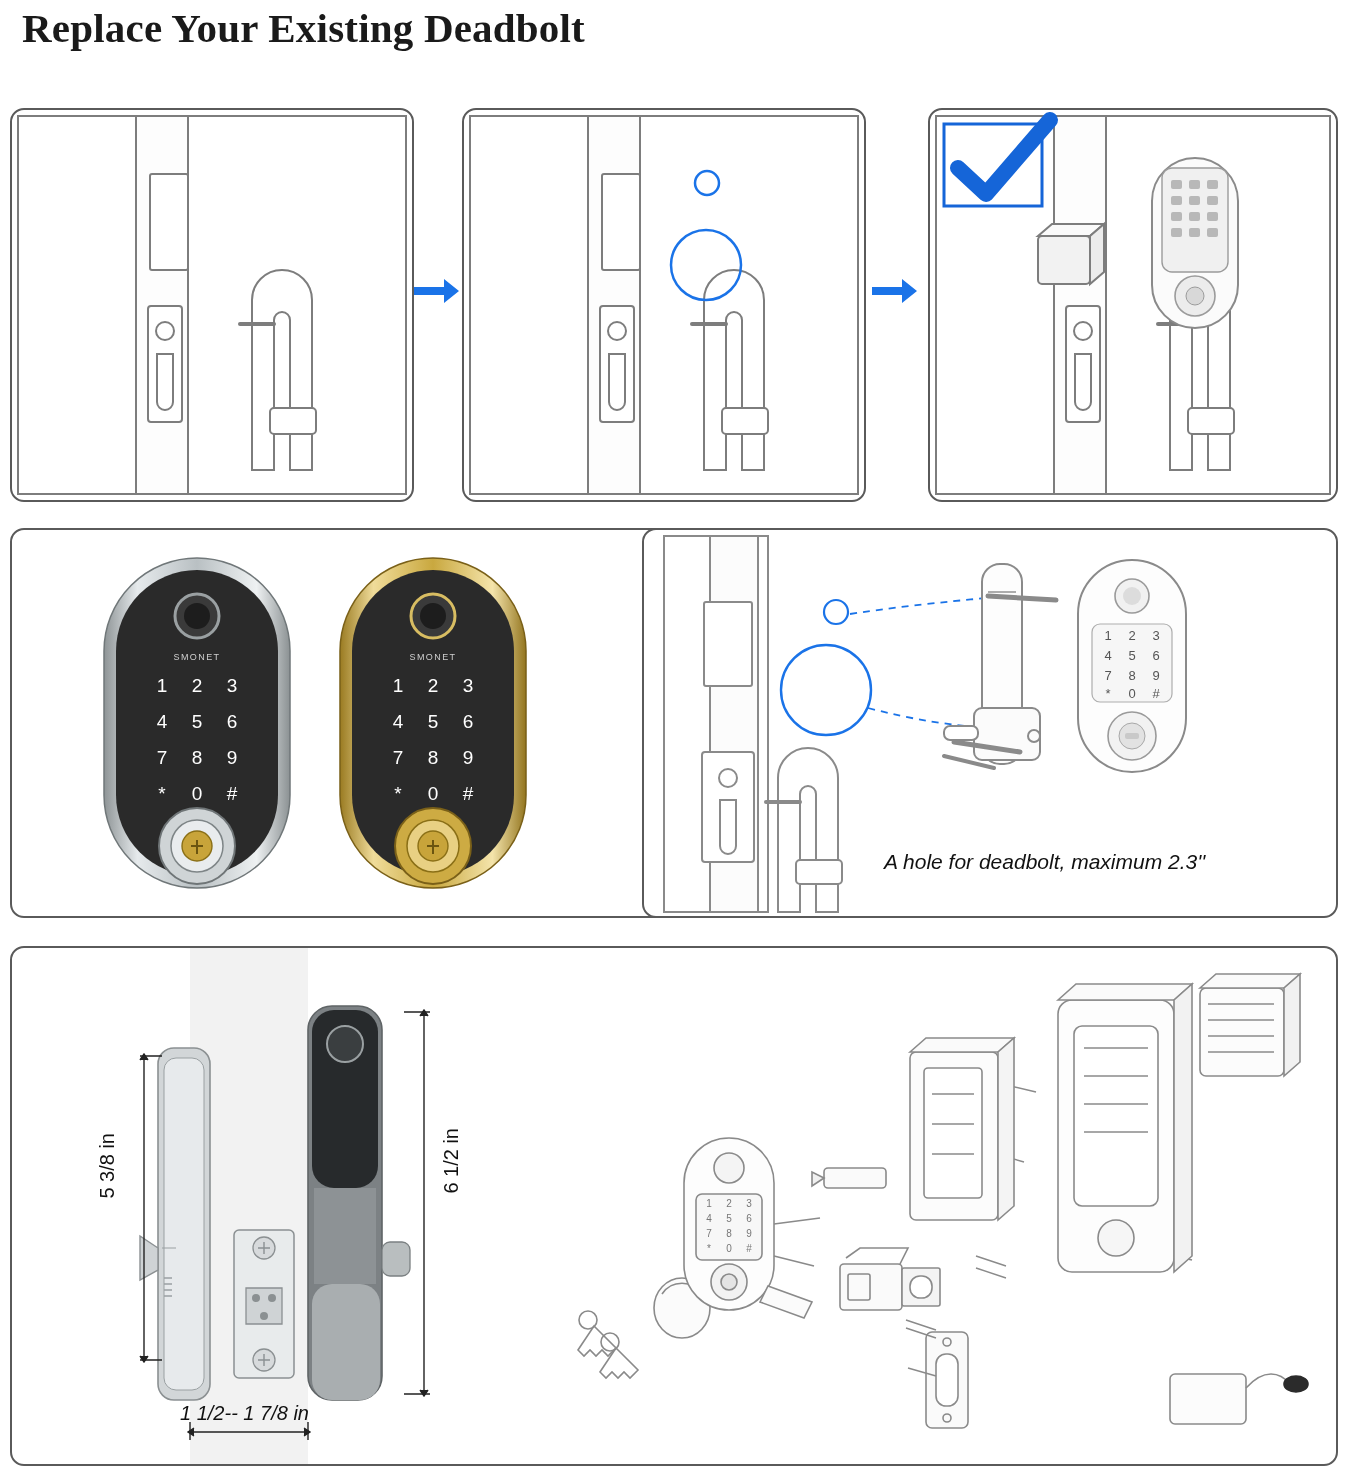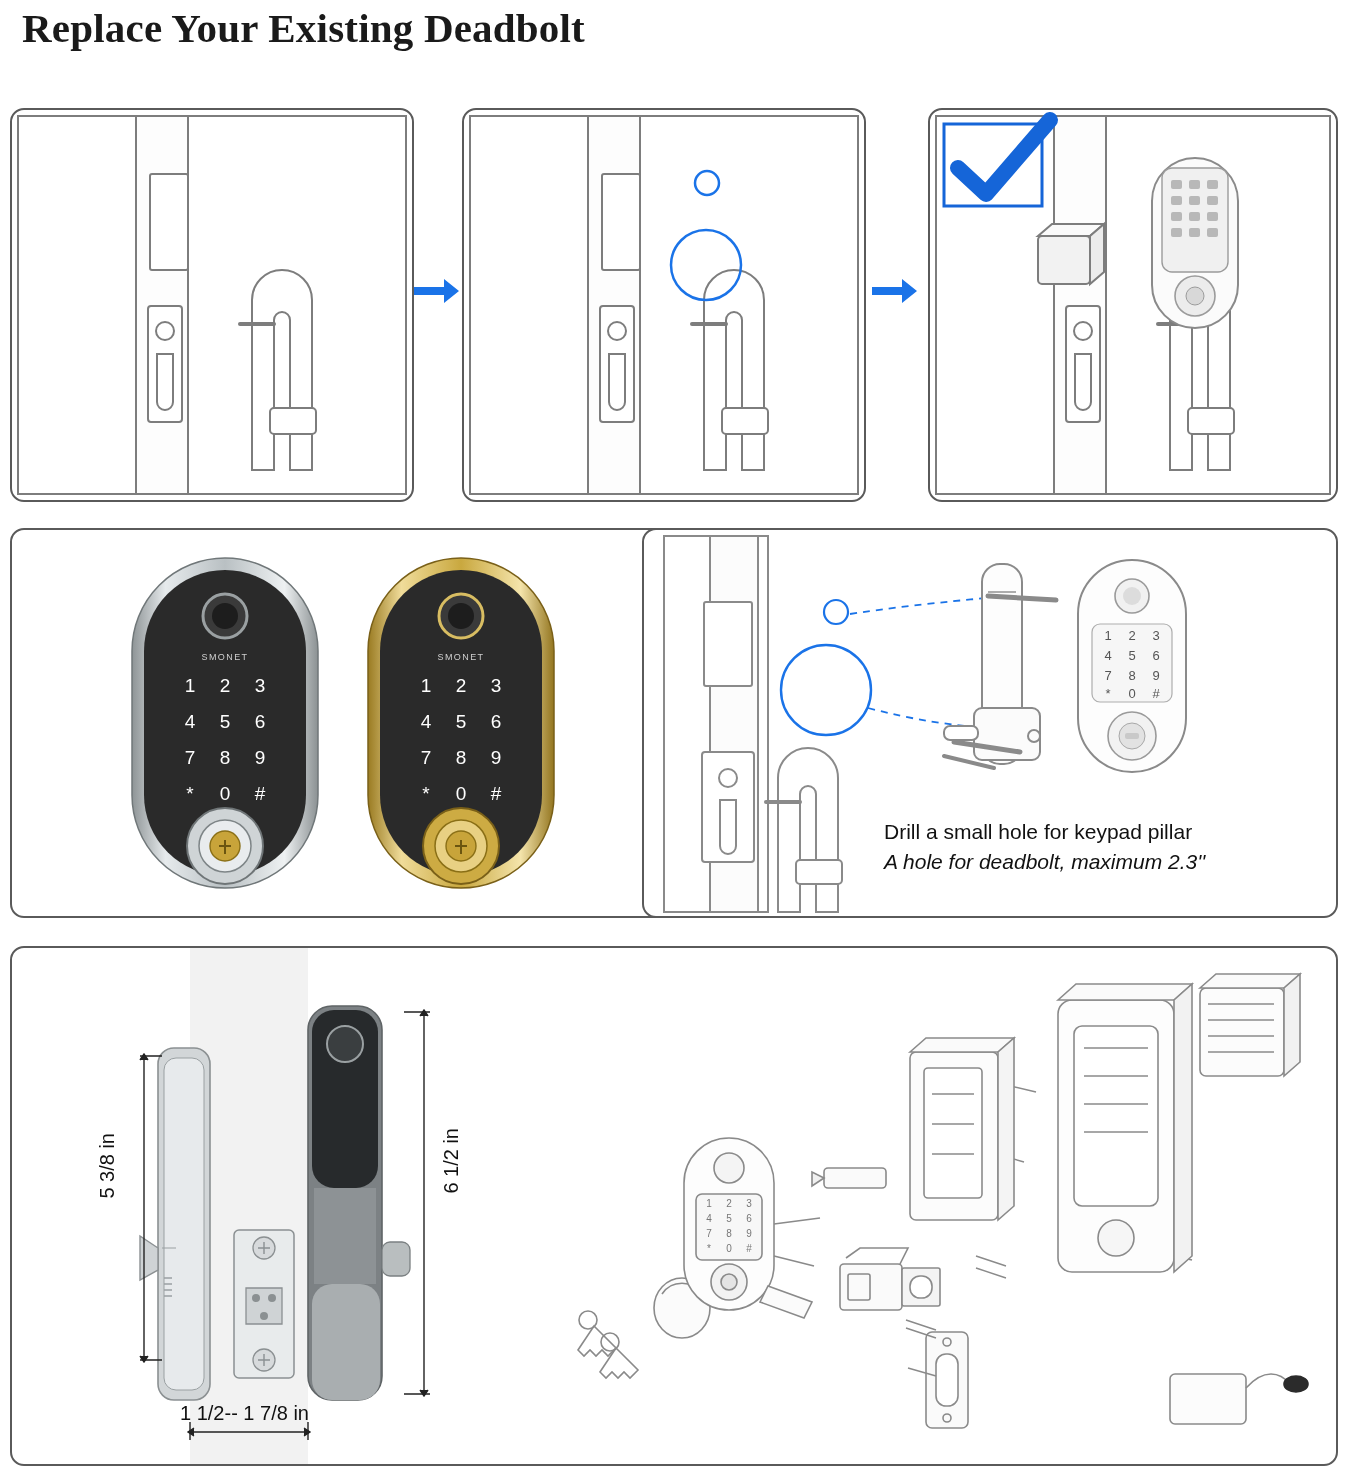--- a/index.html
+++ b/index.html
@@ -36,21 +36,21 @@
   #panel-step3 { left: 928px; top: 108px; width: 410px; height: 394px; }
 
   .arrow {
     position: absolute;
     width: 46px; height: 26px;
   }
   #arrow-1 { left: 414px; top: 278px; }
   #arrow-2 { left: 872px; top: 278px; }
 
   
-  #panel-finishes { left: 10px;  top: 528px; width: 718px; height: 390px; padding-left: 28px; }
+  #panel-finishes { left: 10px;  top: 528px; width: 718px; height: 390px; }
   #panel-drill    { left: 642px; top: 528px; width: 696px; height: 390px; }
 
   
   #panel-dimensions { left: 10px; top: 946px; width: 1328px; height: 520px; }
 
   
   .door-svg { display: block; }
 
   .drill-note {
     position: absolute;
@@ -69,21 +69,21 @@
     color: #111;
     font-family: "Liberation Sans", sans-serif;
   }
   .vertical {
     writing-mode: vertical-rl;
     transform: rotate(180deg);
     text-align: center;
   }
   #dim-left  { left: 84px;  top: 185px; }
   #dim-right { left: 428px; top: 180px; }
-  #dim-bottom{ left: 168px; top: 454px; }
+  #dim-bottom{ left: 168px; top: 454px; font-style: italic; }
 
   .caption-smonet {
     font-size: 9px;
     letter-spacing: 1.4px;
     fill: #cfcfcf;
   }
 </style>
 </head>
 <body>
 
@@ -310,21 +310,20 @@
           <text x="512" y="150">9</text>
         <text x="464" y="168">*</text>
           <text x="488" y="168">0</text>
           <text x="512" y="168">#</text>
       </g>
       <circle cx="488" cy="206" r="24" fill="#f2f2f2" stroke="#9a9a9a" stroke-width="1.6"></circle>
       <circle cx="488" cy="206" r="13" fill="#e2e2e2" stroke="#a8a8a8" stroke-width="1"></circle>
       <rect x="481" y="203" width="14" height="6" rx="2" fill="#c9c9c9"></rect>
     </g>
   </svg>
-  <div class="drill-note" id="drill-note-1">Drill a small hole for keypad pillar</div>
   <div class="drill-note" id="drill-note-2">A hole for deadbolt, maximum 2.3''</div>
 </div>
 
 <div class="panel" id="panel-dimensions">
 
   
   <svg width="560" height="516" viewBox="0 0 560 516">
 
     <rect x="178" y="0" width="118" height="516" fill="#f2f2f2"></rect>
 

